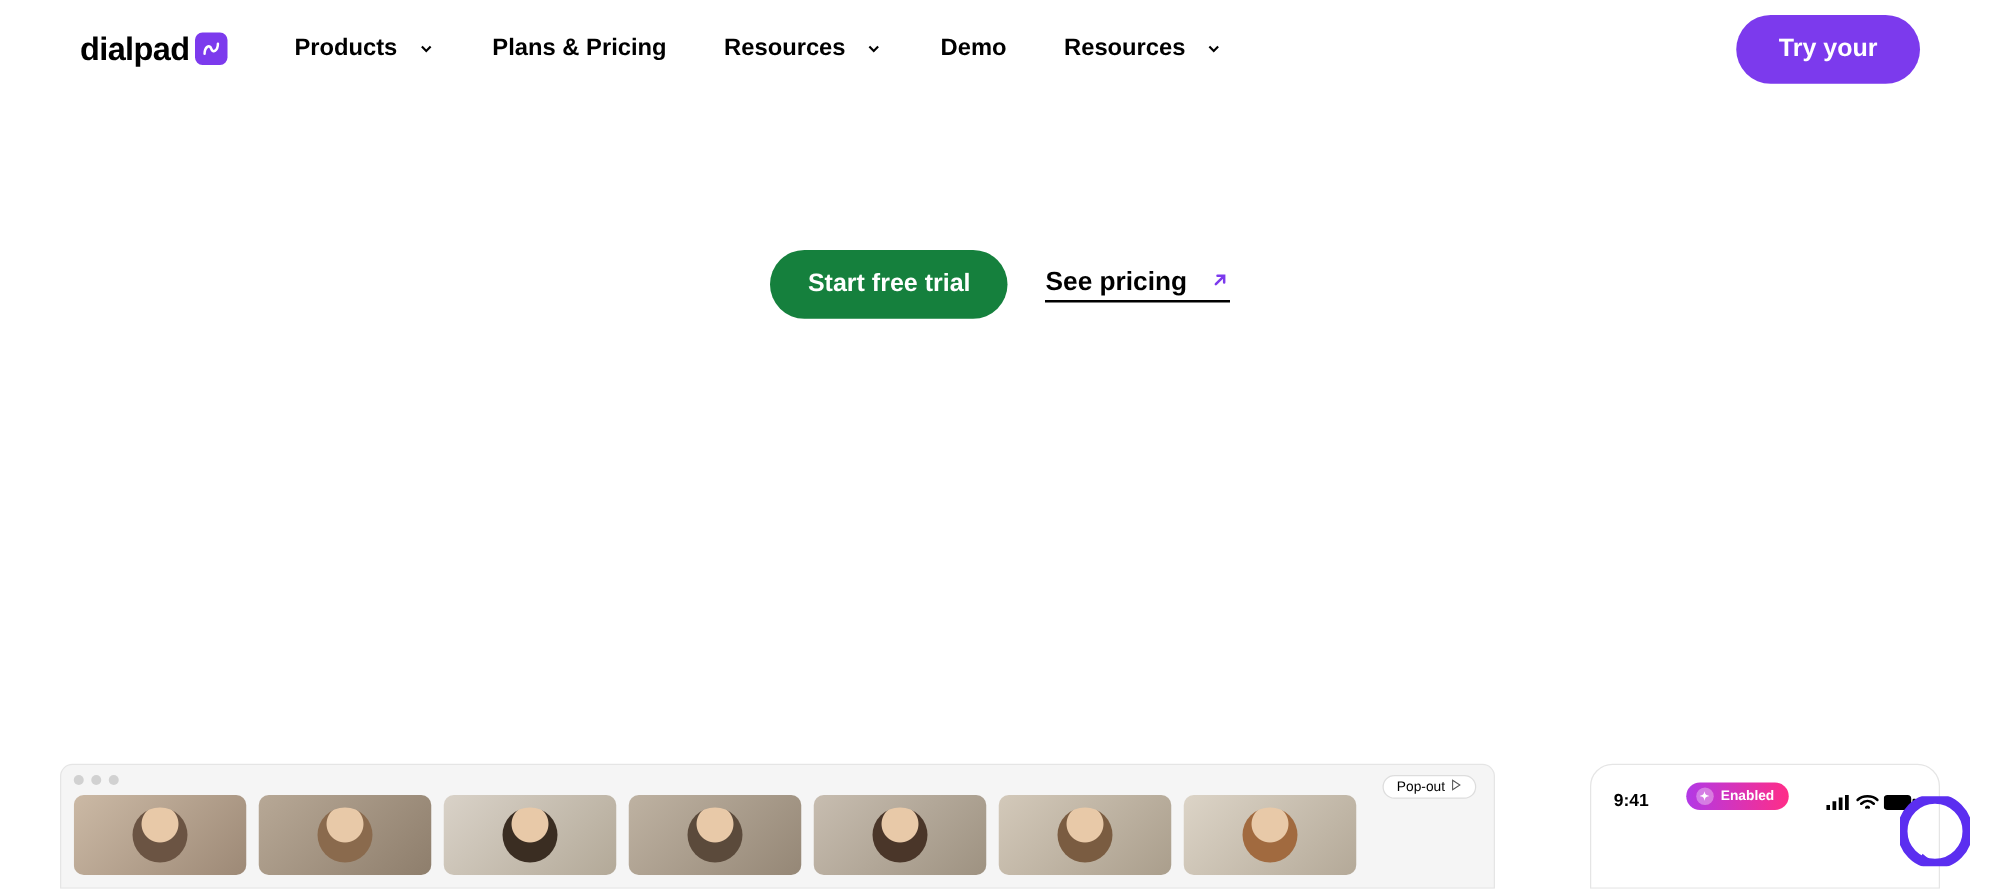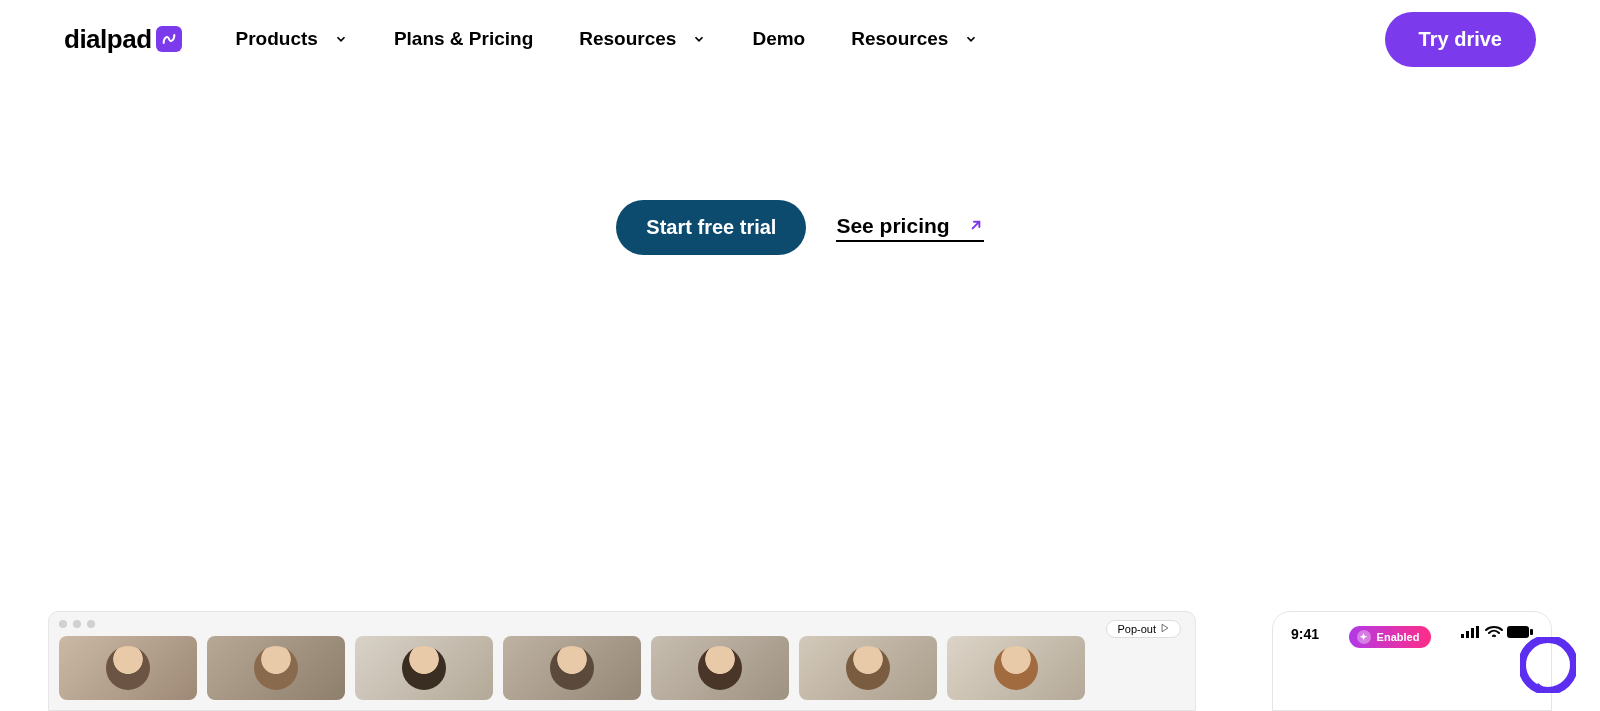--- a/index.html
+++ b/index.html
@@ -15,21 +15,21 @@
 .chev { display: inline-flex; }
 .chev svg { width: 14px; height: 14px; }
 .header-spacer { flex: 1; }
 .try-free { background: #7c3aed; color: #fff; font-weight: 700; font-size: 20px; padding: 16px 34px; border: none; border-radius: 999px; cursor: pointer; }
 
 
 .hero { text-align: center; margin-top: 140px; padding: 0 60px; }
 .hero h1 { font-size: 80px; font-weight: 800; letter-spacing: -1px; line-height: 1.05; }
 .hero p { font-size: 31px; font-weight: 500; line-height: 1.5; margin-top: 40px; max-width: 1360px; margin-left: auto; margin-right: auto; }
 .cta-row { display: flex; align-items: center; justify-content: center; gap: 30px; margin-top: 60px; }
-.btn-primary { background: #0c4a6e; color: #fff; font-weight: 700; font-size: 20px; padding: 16px 30px; border: none; border-radius: 999px; cursor: pointer; text-align: right; }
+.btn-primary { background: #15803d; color: #fff; font-weight: 700; font-size: 20px; padding: 16px 30px; border: none; border-radius: 999px; cursor: pointer; text-align: right; }
 .link-secondary { font-size: 21px; font-weight: 700; display: inline-flex; align-items: center; gap: 18px; border-bottom: 2px solid #000; padding-bottom: 2px; cursor: pointer; }
 .link-secondary svg { width: 16px; height: 16px; stroke: #7c3aed; }
 
 
 .preview-area { position: absolute; left: 0; right: 0; bottom: 0; display: flex; gap: 76px; padding: 0 48px; align-items: flex-start; }
 .desktop-mock { flex: 1; background: #f5f5f5; border: 1px solid #e5e5e5; border-radius: 10px 10px 0 0; padding: 8px 10px 0 10px; height: 100px; position: relative; }
 .traffic { display: flex; gap: 6px; margin-bottom: 8px; }
 .traffic span { width: 8px; height: 8px; border-radius: 50%; background: #d1d1d1; }
 .popout { position: absolute; top: 8px; right: 14px; font-size: 11px; background: #fff; border: 1px solid #ddd; border-radius: 10px; padding: 2px 10px; display: flex; align-items: center; gap: 4px; }
 .popout svg { width: 10px; height: 10px; }
@@ -43,21 +43,21 @@
 .tile:nth-child(6) .avatar { background: radial-gradient(circle at 50% 30%, #e8c9a8 0 38%, #7a5c41 40% 100%); }
 .tile:nth-child(7) .avatar { background: radial-gradient(circle at 50% 30%, #e8c9a8 0 38%, #a16a3f 40% 100%); }
 .tile:nth-child(2){background:linear-gradient(135deg,#b7a896,#8e7e6c);} 
 .tile:nth-child(3){background:linear-gradient(135deg,#d9d2c8,#b3a998);} 
 .tile:nth-child(4){background:linear-gradient(135deg,#beb2a2,#958776);} 
 .tile:nth-child(5){background:linear-gradient(135deg,#c7bdb0,#9e9281);} 
 .tile:nth-child(6){background:linear-gradient(135deg,#d3c9ba,#aa9e8c);} 
 .tile:nth-child(7){background:linear-gradient(135deg,#dcd4c7,#b4a998);} 
 
 .phone-mock { width: 280px; background: #fff; border: 1px solid #e5e5e5; border-radius: 18px 18px 0 0; height: 100px; padding: 14px 18px 0 18px; }
-.phone-status { display: flex; align-items: flex-start; justify-content: space-between; font-size: 14px; font-weight: 600; }
+.phone-status { display: flex; align-items: flex-end; justify-content: space-between; font-size: 14px; font-weight: 600; }
 .phone-status .time { font-weight: 700; }
 .enabled-pill { background: linear-gradient(90deg,#b239e6,#ff2d87); color: #fff; font-size: 11px; font-weight: 700; padding: 4px 12px 4px 8px; border-radius: 999px; display: flex; align-items: center; gap: 6px; }
 .enabled-pill .dot { width: 14px; height: 14px; border-radius: 50%; background: rgba(255,255,255,0.35); display: flex; align-items: center; justify-content: center; font-size: 9px; }
 .status-icons { display: flex; align-items: center; gap: 4px; }
 .status-icons svg { height: 12px; }
 
 
 .chat-bubble { position: absolute; right: 24px; bottom: 18px; width: 56px; height: 56px; border-radius: 50%; cursor: pointer; display:flex; align-items:center; justify-content:center; }
 .chat-bubble svg { width:56px; height:56px; }
 </style>
@@ -102,21 +102,21 @@
       <span class="chev">
           <svg viewBox="0 0 24 24" fill="none" stroke="#000" stroke-width="3">
             <path d="M6 9l6 6 6-6"></path>
           </svg>
         </span>
     </div>
   </nav>
 
   <div class="header-spacer"></div>
 
-  <button class="try-free">Try drive</button>
+  <button class="try-free">Try your</button>
 </header>
 
 <section class="hero">
   <div class="cta-row">
     <button class="btn-primary">Start free trial</button>
     <a class="link-secondary">
       <span>See pricing</span>
       <span><svg viewBox="0 0 24 24" fill="none" stroke="#7c3aed" stroke-width="3" stroke-linecap="round">
             <path d="M7 17 L17 7 M9 7 H17 V15"></path>
           </svg></span>

